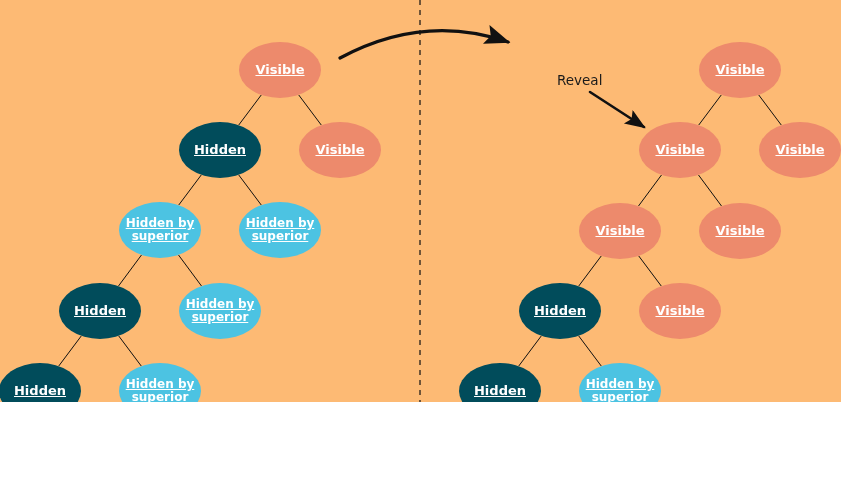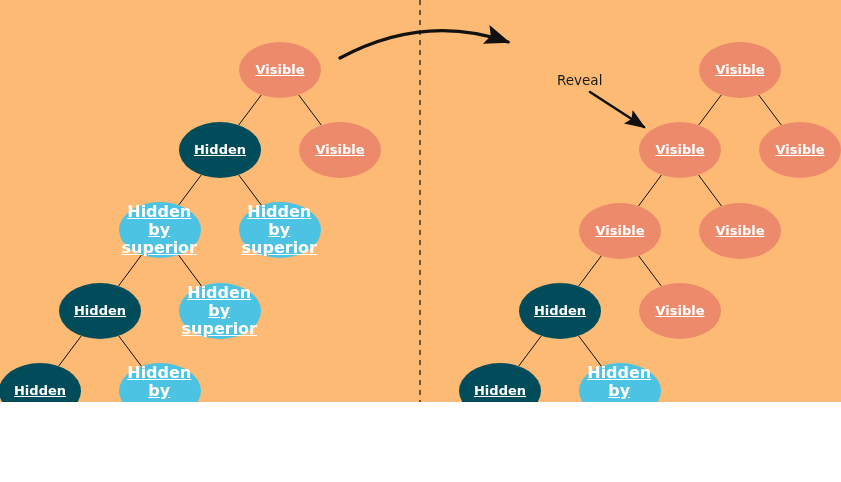--- a/index.html
+++ b/index.html
@@ -33,21 +33,21 @@
     border-radius: 50%;
     color: #ffffff;
     font-weight: bold;
     line-height: 1.12;
     box-sizing: border-box;
     z-index: 3;
     user-select: none;
     text-decoration: underline;
   }
   .node-1line { font-size: 13px; }
-  .node-2line { font-size: 16px; justify-content: flex-end; }
+  .node-2line { font-size: 12px; }
   .node .label { display: block; padding: 0 4px; }
   .reveal-label {
     position: absolute;
     font-size: 13.5px;
     color: #1a1a1a;
     font-weight: normal;
     white-space: nowrap;
     z-index: 4;
   }
 </style>

